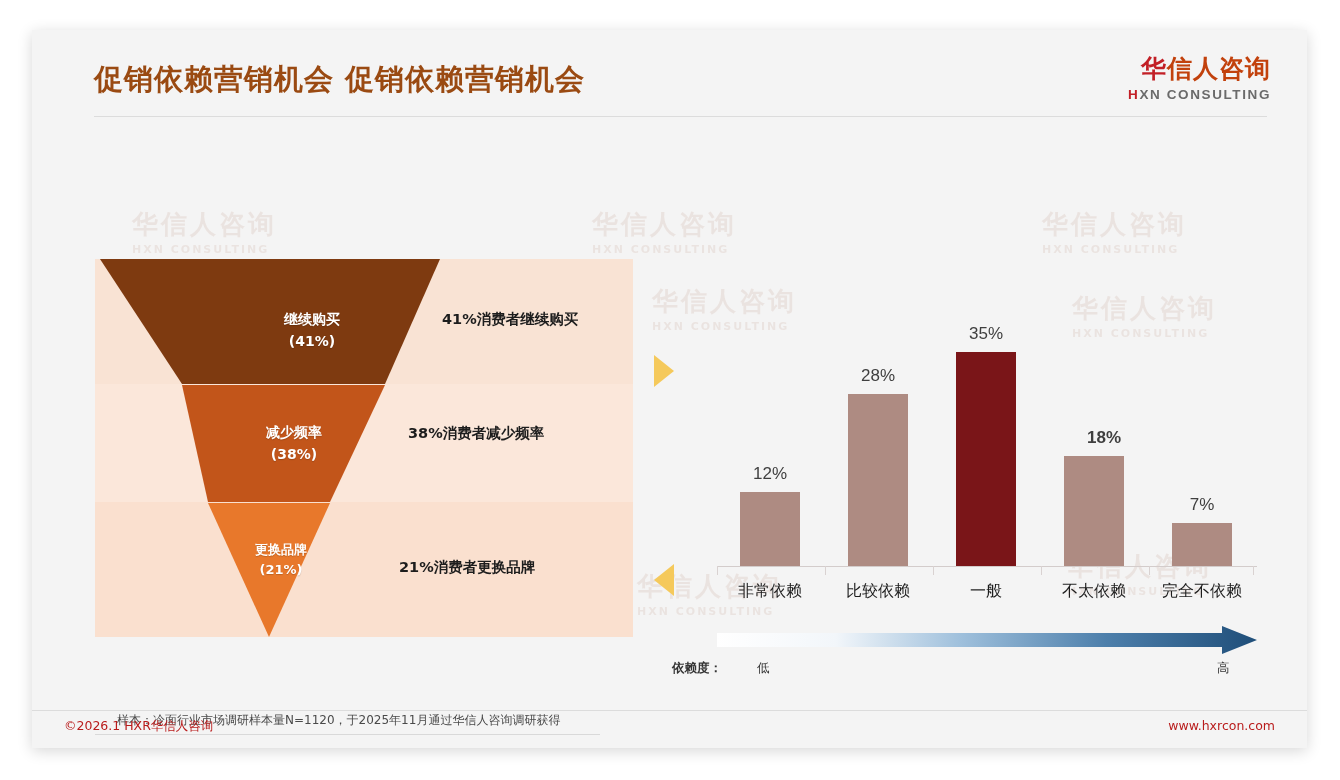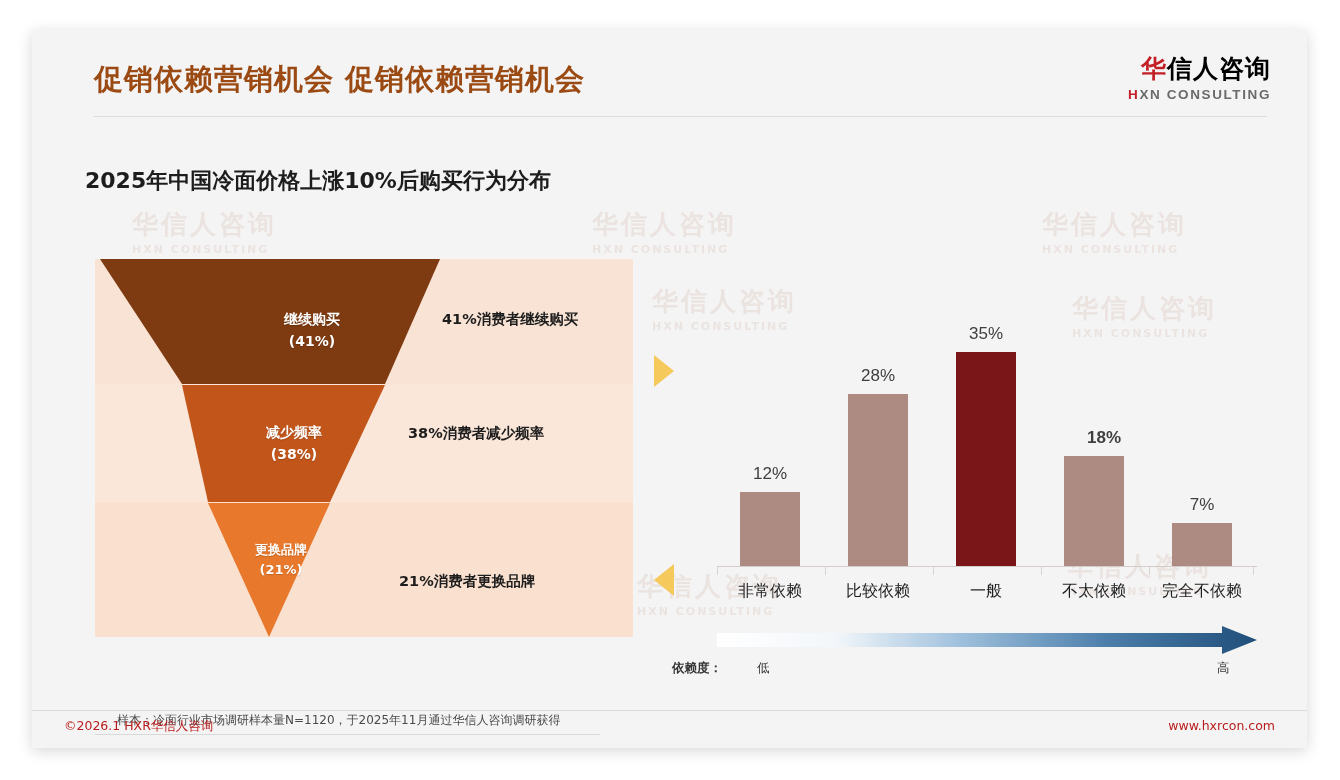--- a/index.html
+++ b/index.html
@@ -42,21 +42,21 @@
     right: 36px; top: 26px;
     text-align: right;
     line-height: 1;
   }
   .logo-cn {
     font-size: 25px; font-weight: bold;
     letter-spacing: 1px;
     font-family: "DejaVu Sans", "Liberation Sans", sans-serif;
   }
   .logo-cn .lg-red { color: #c21f26; }
-  .logo-cn .lg-gray { color: #000000; margin-top: 41px; }
+  .logo-cn .lg-gray { color: #c2410c; margin-top: 41px; }
   .logo-en {
     margin-top: 7px;
     font-size: 13.5px;
     font-weight: bold;
     letter-spacing: 1.6px;
     color: #6a6a6a;
   }
   .logo-en .lg-red { color: #c21f26; }
 
   
@@ -117,21 +117,21 @@
   .fnote {
     position: absolute;
     color: #1d1d1d;
     font-weight: bold;
     font-size: 14.5px;
     white-space: nowrap;
     font-family: "DejaVu Sans", "Liberation Sans", sans-serif;
   }
   #fnote-0 { left: 347px; top: 51px;  }
   #fnote-1 { left: 313px; top: 165px; }
-  #fnote-2 { left: 304px; top: 299px; margin-top: 14px; }
+  #fnote-2 { left: 304px; top: 299px; }
 
   
   .tri-marker { position: absolute; }
   #tri-right { left: 620px; top: 324px; }
   #tri-left  { left: 620px; top: 533px; }
 
   
   .bar-chart {
     position: absolute;
     left: 655px; top: 258px;
@@ -278,21 +278,20 @@
     </div>
   <div class="wm" style="left:605px; top:540px;">
       <span class="wm-cn">华信人咨询</span>
       <span class="wm-en">HXN CONSULTING</span>
     </div>
   <div class="wm" style="left:1035px; top:520px;">
       <span class="wm-cn">华信人咨询</span>
       <span class="wm-en">HXN CONSULTING</span>
     </div>
 
-  <div class="sec-title" id="sec-title-left">2025年中国冷面价格上涨10%后购买行为分布</div>
 
   <div class="funnel-panel">
     <div class="fband b1"></div>
     <div class="fband b2"></div>
     <div class="fband b3"></div>
 
     <svg class="funnel-svg" width="538" height="378" viewBox="0 0 538 378">
       <polygon id="funnel-seg-0" points="5,0 345,0 290,125 87,125" fill="#7e3a10"></polygon>
       <polygon id="funnel-seg-1" points="87,126 290,126 235,243 113,243" fill="#c2551a"></polygon>
       <polygon id="funnel-seg-2" points="113,244 235,244 174,378" fill="#e8782b"></polygon>

